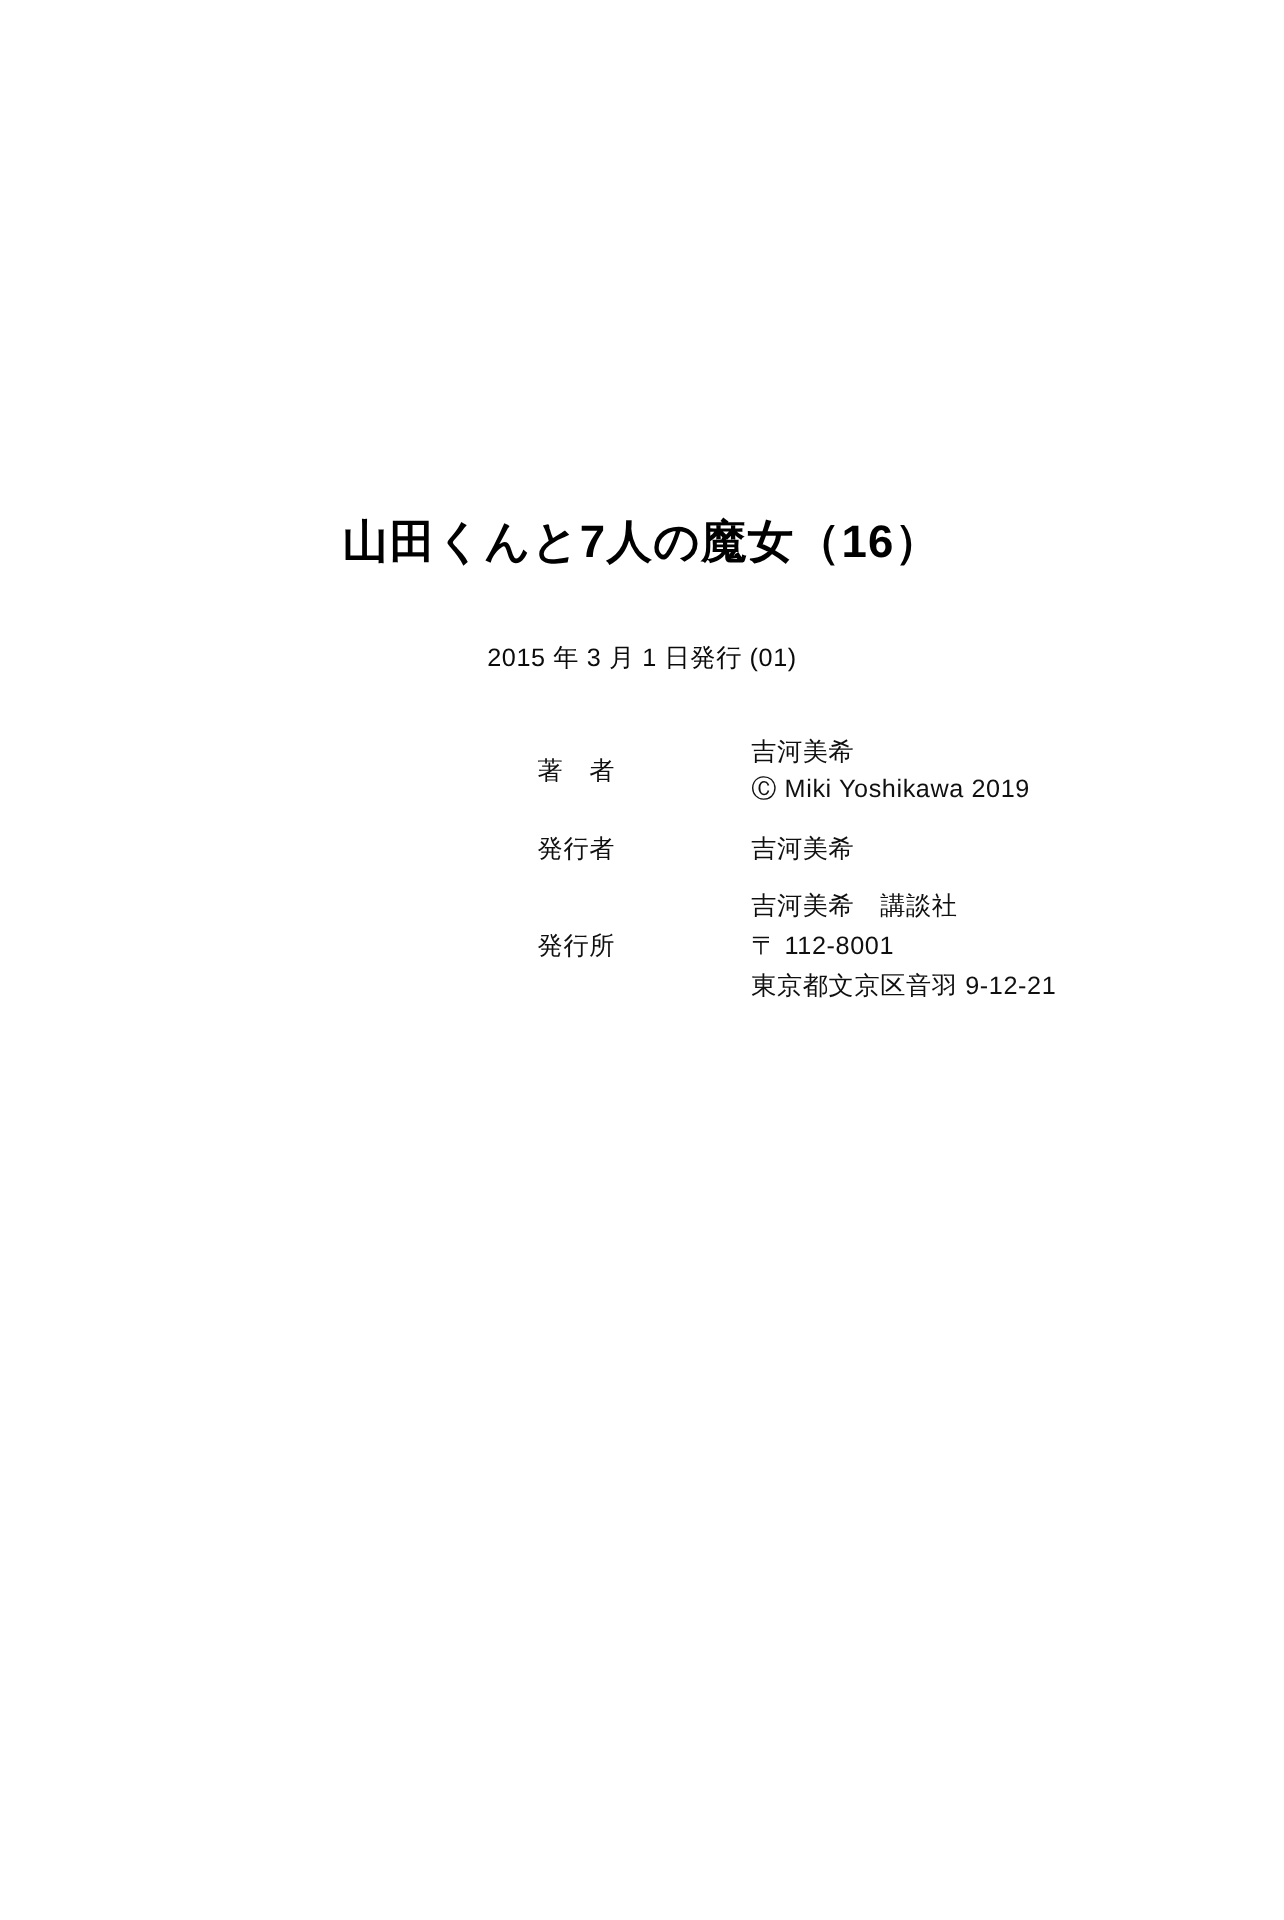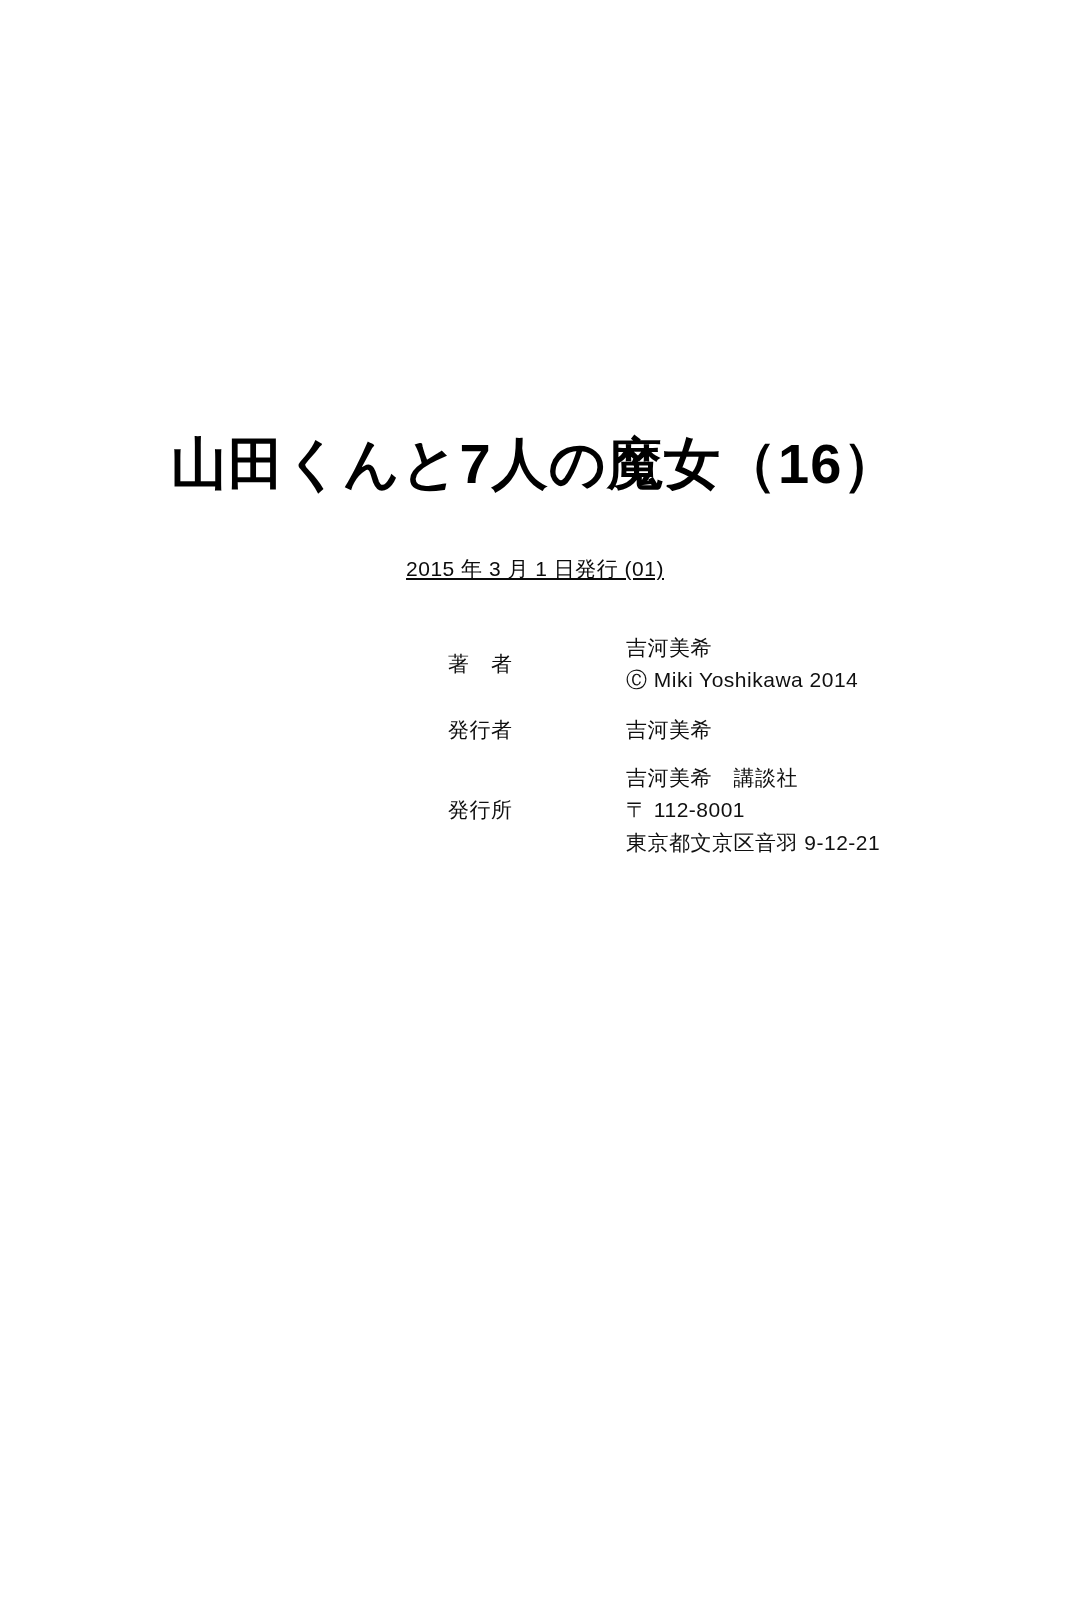--- a/index.html
+++ b/index.html
@@ -21,35 +21,34 @@
     background: #ffffff;
   }
   .colophon {
     position: absolute;
     left: 0;
     right: 0;
     top: 430px;
   }
   .title {
     text-align: center;
-    font-size: 56px;
+    font-size: 38px;
     font-weight: 700;
     letter-spacing: 1px;
     line-height: 1.2;
     color: #000000;
     white-space: nowrap;
   }
   .pubdate {
     text-align: center;
     font-size: 21px;
     font-weight: 400;
     margin-top: 58px;
     color: #0b0b0b;
     letter-spacing: 0.5px;
-    text-decoration: underline;
   }
   .credits {
     margin-top: 50px;
     display: block;
     padding-left: 0;
   }
   .credit-row {
     display: flex;
     align-items: center;
     font-size: 21px;
@@ -93,21 +92,21 @@
     <div class="title">山田くんと7人の魔女（16）</div>
 
     <div class="pubdate">2015 年 3 月 1 日発行 (01)</div>
 
     <div class="credits">
 
       <div class="credit-row author-row">
         <div class="credit-label">著　者</div>
         <div class="credit-values">
           <span>吉河美希</span>
-          <span>Ⓒ Miki Yoshikawa 2014</span>
+          <span>Ⓒ Miki Yoshikawa 2019</span>
         </div>
       </div>
 
       <div class="credit-row tight">
         <div class="credit-label">発行者</div>
         <div class="credit-values">
           <span>吉河美希</span>
         </div>
       </div>
 

